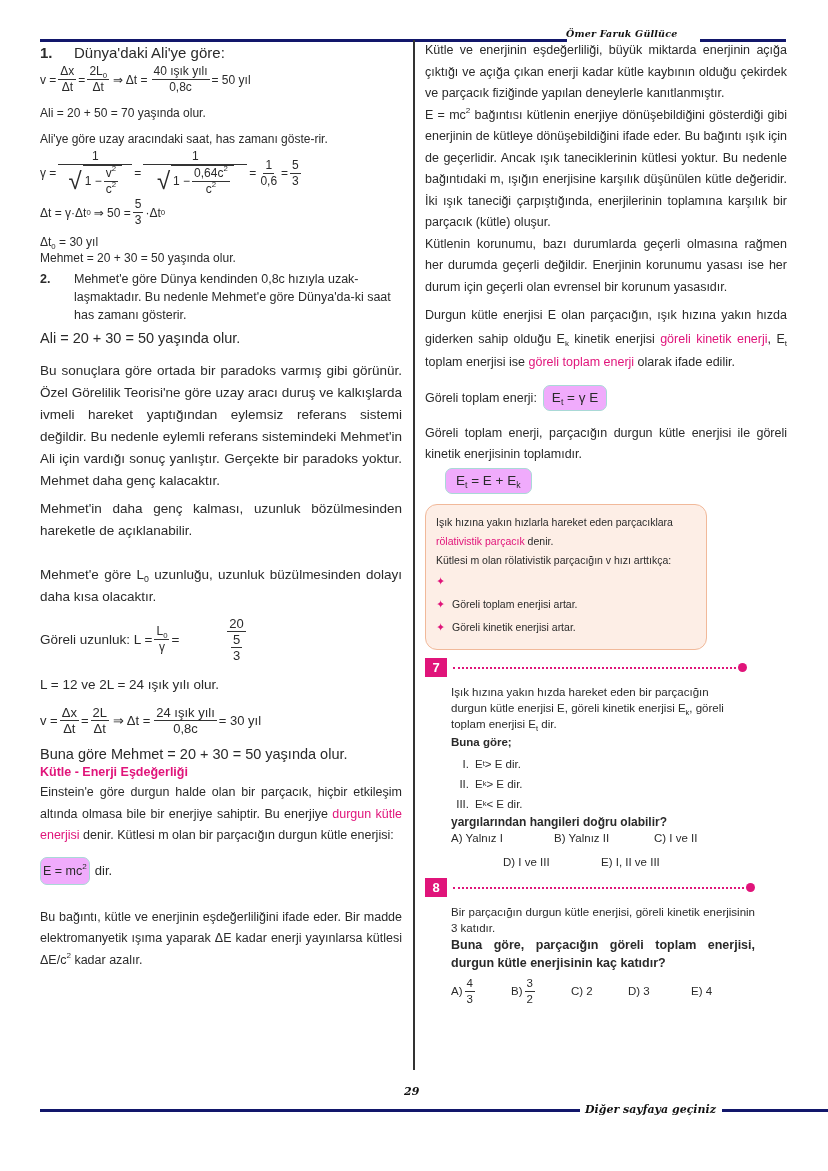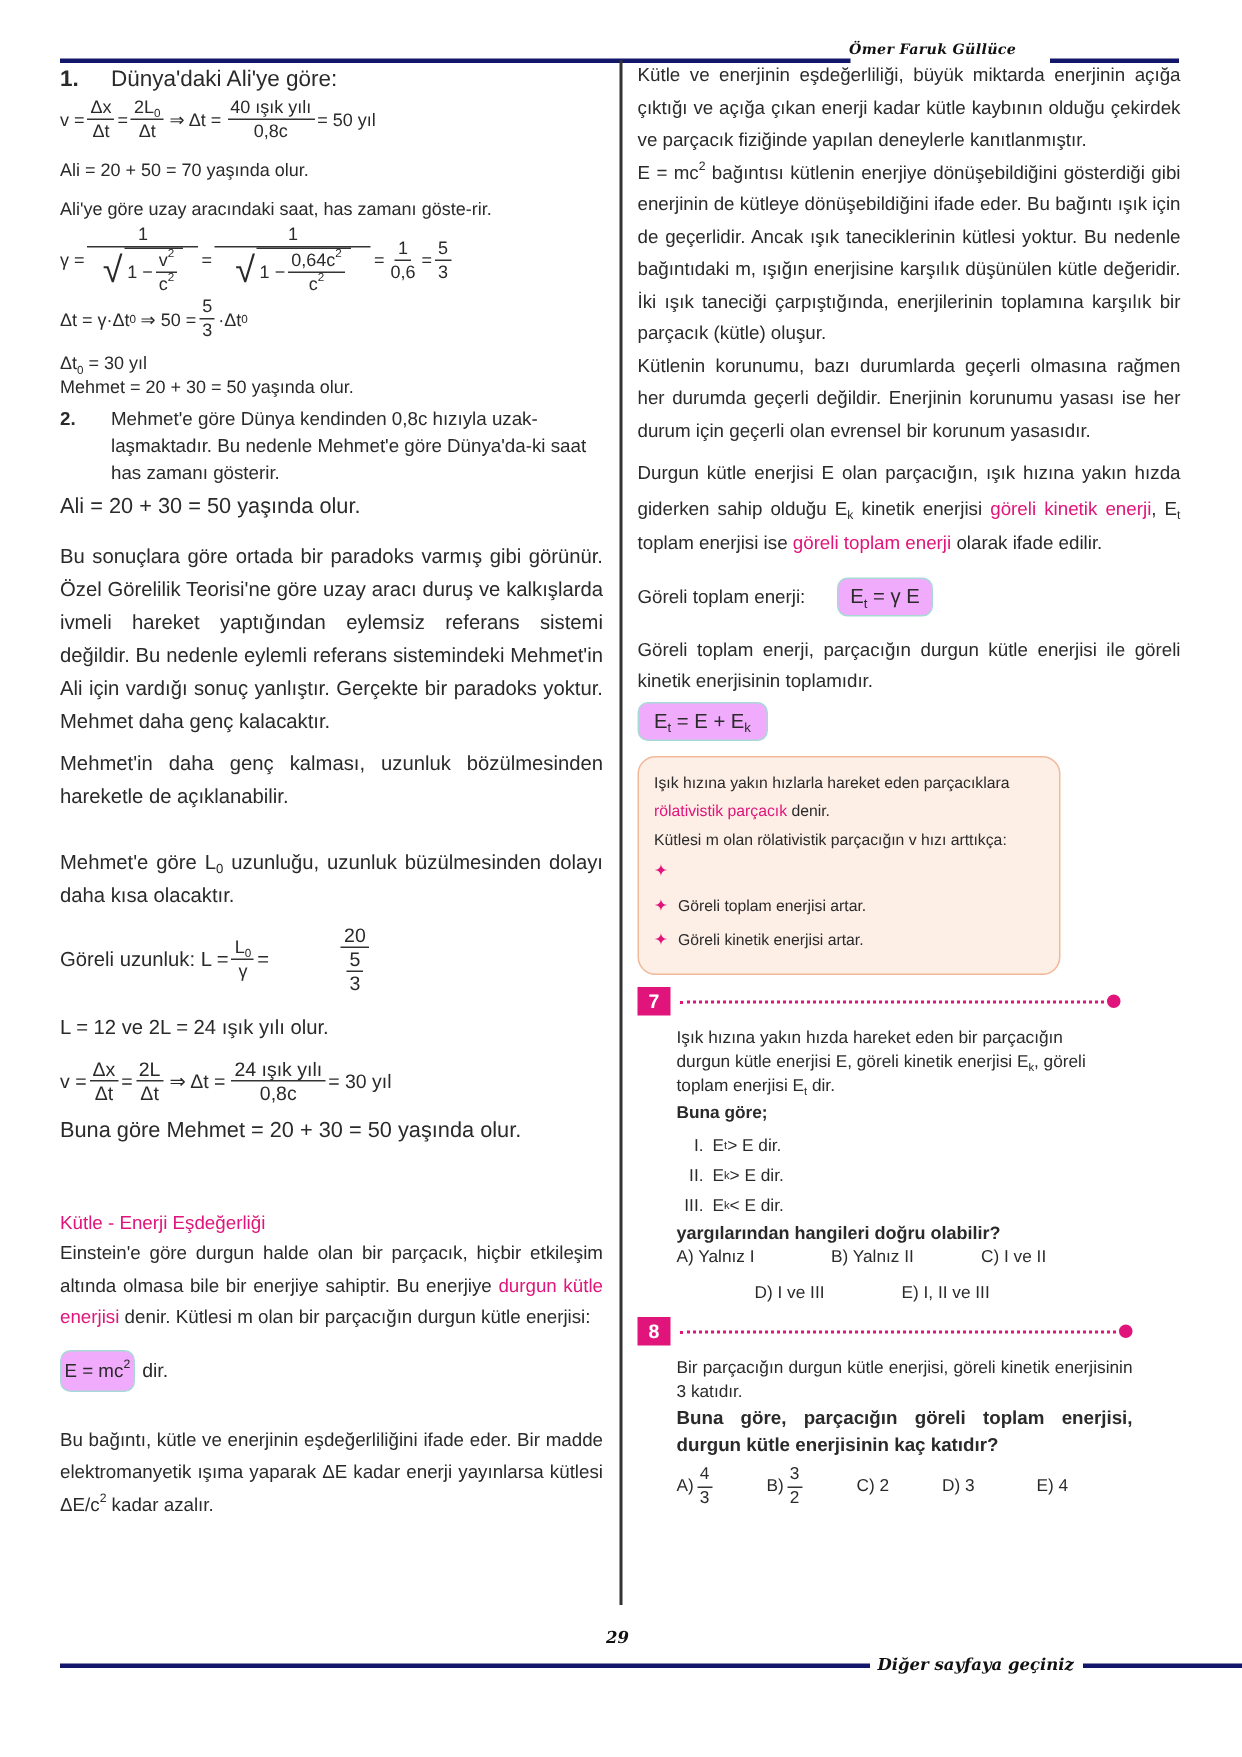--- a/index.html
+++ b/index.html
@@ -10,21 +10,21 @@
             font-style:italic; font-weight:bold; font-size:9.5px; color:#111; letter-spacing:0.2px; }
   .divider { position:absolute; left:413px; top:40px; width:2px; height:1030px; background:#333; }
 
   .col-l { position:absolute; left:40px; top:42px; width:362px; }
   .col-r { position:absolute; left:425px; top:42px; width:362px; }
 
   .t12 { font-size:12px; line-height:16px; }
   .t14 { font-size:14px; line-height:22px; }
   .just { text-align:justify; }
   .pink { color:#e0147a; }
-  .pinkbold { color:#e0147a; font-weight:normal;margin-top:43px; }
+  .pinkbold { color:#e0147a; font-weight:bold; }
   .b { font-weight:bold; }
   sub { font-size:65%; vertical-align:-3px; line-height:0; }
   sup { font-size:65%; vertical-align:6px; line-height:0; }
 
   .frac { display:inline-flex; flex-direction:column; align-items:center; vertical-align:middle;
           margin:0 2px; }
   .frac .n { border-bottom:1px solid #333; padding:0 2px; line-height:15px; }
   .frac .d { padding:0 2px; line-height:15px; }
   .row { display:flex; align-items:center; white-space:nowrap; }
   .sqrt { display:inline-flex; align-items:center; }
@@ -218,27 +218,27 @@
   <div class="just" style="font-size:12.5px; line-height:21.5px; margin-top:-2px;">Kütle ve enerjinin eşdeğerliliği, büyük miktarda enerjinin açığa çıktığı ve açığa çıkan enerji kadar kütle kaybının olduğu çekirdek ve parçacık fiziğinde yapılan deneylerle kanıtlanmıştır.</div>
   <div class="just" style="font-size:12.5px; line-height:21.5px;">
     <span>E = mc</span><sup>2</sup><span> bağıntısı kütlenin enerjiye dönüşebildiğini gösterdiği gibi enerjinin de kütleye dönüşebildiğini ifade eder. Bu bağıntı ışık için de geçerlidir. Ancak ışık taneciklerinin kütlesi yoktur. Bu nedenle bağıntıdaki m, ışığın enerjisine karşılık düşünülen kütle değeridir. İki ışık taneciği çarpıştığında, enerjilerinin toplamına karşılık bir parçacık (kütle) oluşur.</span>
   </div>
   <div class="just" style="font-size:12.5px; line-height:21.5px;">Kütlenin korunumu, bazı durumlarda geçerli olmasına rağmen her durumda geçerli değildir. Enerjinin korunumu yasası ise her durum için geçerli olan evrensel bir korunum yasasıdır.</div>
   <div class="just" style="font-size:12.5px; line-height:23.5px; margin-top:6px;">
     <span>Durgun kütle enerjisi E olan parçacığın, ışık hızına yakın hızda giderken sahip olduğu E</span><sub>k</sub><span> kinetik enerjisi </span><span class="pink">göreli kinetik enerji</span><span>, E</span><sub>t</sub><span> toplam enerjisi ise </span><span class="pink">göreli toplam enerji</span><span> olarak ifade edilir.</span>
   </div>
 
   <div class="row" style="margin-top:10px; font-size:12.5px;">
-    <span style="margin-right:21px;">Göreli toplam enerji:</span>
+    <span style="margin-right:6px;">Göreli toplam enerji:</span>
     <span class="formula-box"><span>E</span><sub>t</sub><span> = γ E</span></span>
   </div>
 
   <div class="just" style="font-size:12.5px; line-height:21.5px; margin-top:12px;">Göreli toplam enerji, parçacığın durgun kütle enerjisi ile göreli kinetik enerjisinin toplamıdır.</div>
   <div style="margin-top:2px;">
-    <span class="formula-box" style="padding:2px 10px;"><span>E</span><sub>t</sub><span> = E + E</span><sub>k</sub></span>
+    <span class="formula-box" style="padding:2px 10px;margin-left:20px;"><span>E</span><sub>t</sub><span> = E + E</span><sub>k</sub></span>
   </div>
 
   <div class="infobox" style="margin-top:10px; width:260px;">
     <div>
       <span>Işık hızına yakın hızlarla hareket eden parçacıklara </span><span class="pink">rölativistik parçacık</span><span> denir.</span>
     </div>
     <div>Kütlesi m olan rölativistik parçacığın v hızı arttıkça:</div>
     <div class="bullet">
         <span class="dot">✦</span>
       </div>

